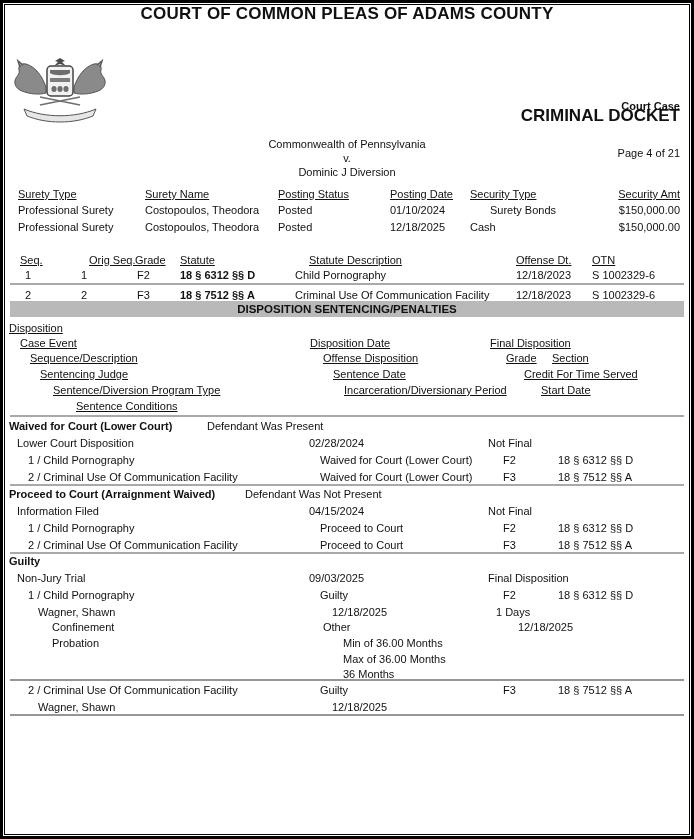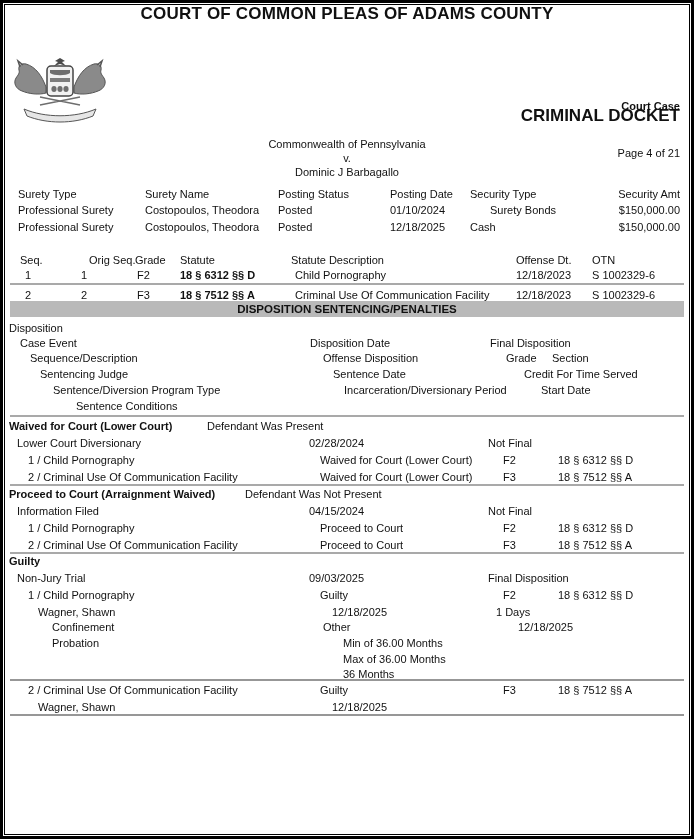--- a/index.html
+++ b/index.html
@@ -10,21 +10,21 @@
     border:3px solid #000;
     background:#fff;
     font-family:"Liberation Sans", sans-serif;
     color:#111;
     font-size:11px;
     overflow:hidden;
   }
   .inner-frame{position:absolute;inset:1px;border:1px solid #000;pointer-events:none;}
   .t{position:absolute;white-space:nowrap;line-height:13px;}
   .b{font-weight:bold;}
-  .u{}
+  .u{text-decoration:underline;}
   .ctr{left:0;width:100%;text-align:center;}
   .bar{
     position:absolute;left:7px;right:7px;height:16px;
     background:#b9b9b9;
     text-align:center;font-weight:bold;font-size:11.5px;line-height:16px;
   }
   .sep{position:absolute;left:7px;right:7px;height:2px;background:#a9a9a9;}
   .sep.dark{background:#979797;}
   .title{font-size:17px;font-weight:bold;letter-spacing:.2px;}
   .docket-num{font-size:12.5px;font-weight:bold;}
@@ -60,21 +60,21 @@
     <path d="M30 48 L70 40 M30 40 L70 48" stroke="#6e6e6e" stroke-width="1.5" fill="none"></path>
 
     <path d="M14 52 C35 61 65 61 86 52 L83 59 C63 67 37 67 17 59 Z" fill="#e6e6e6" stroke="#555" stroke-width="1"></path>
   </svg>
 
   <div class="t crim-docket" style="top:73px;right:11px">CRIMINAL DOCKET</div>
   <div class="t court-case" style="top:97px;right:11px">Court Case</div>
 
   <div class="t ctr" style="top:135px">Commonwealth of Pennsylvania</div>
   <div class="t ctr" style="top:149px">v.</div>
-  <div class="t ctr" style="top:163px">Dominic J Barbagallo</div>
+  <div class="t ctr" style="top:163px">Dominic J Diversion</div>
   <div class="t" style="top:144px;right:11px">Page 4 of 21</div>
 
   <div>
     <div class="t u" style="top:185px;left:15px">Surety Type</div>
     <div class="t u" style="top:185px;left:142px">Surety Name</div>
     <div class="t u" style="top:185px;left:275px">Posting Status</div>
     <div class="t u" style="top:185px;left:387px">Posting Date</div>
     <div class="t u" style="top:185px;left:467px">Security Type</div>
     <div class="t u" style="top:185px;right:11px">Security Amt</div>
 
@@ -94,21 +94,21 @@
       <div class="t" style="top:218px;left:467px">Cash</div>
       <div class="t" style="top:218px;right:11px">$150,000.00</div>
     </div>
   </div>
 
   <div>
     <div class="t u" style="top:251px;left:17px">Seq.</div>
     <div class="t u" style="top:251px;left:86px">Orig Seq.</div>
     <div class="t u" style="top:251px;left:132px">Grade</div>
     <div class="t u" style="top:251px;left:177px">Statute</div>
-    <div class="t u" style="top:251px;left:288px">Statute Description</div>
+    <div class="t u" style="top:251px;left:306px">Statute Description</div>
     <div class="t u" style="top:251px;left:513px">Offense Dt.</div>
     <div class="t u" style="top:251px;left:589px">OTN</div>
 
     <div>
       <div class="t" style="top:266px;left:22px">1</div>
       <div class="t" style="top:266px;left:78px">1</div>
       <div class="t" style="top:266px;left:134px">F2</div>
       <div class="t b" style="top:266px;left:177px">18 § 6312 §§ D</div>
       <div class="t" style="top:266px;left:292px">Child Pornography</div>
       <div class="t" style="top:266px;left:513px">12/18/2023</div>
@@ -144,21 +144,21 @@
     <div class="t u" style="top:381px;left:341px">Incarceration/Diversionary Period</div>
     <div class="t u" style="top:381px;left:538px">Start Date</div>
     <div class="t u" style="top:397px;left:73px">Sentence Conditions</div>
   </div>
 
   <div class="sep" style="top:412px"></div>
 
   <div>
     <div class="t b" style="top:417px;left:6px">Waived for Court (Lower Court)</div>
     <div class="t" style="top:417px;left:204px">Defendant Was Present</div>
-    <div class="t" style="top:434px;left:14px">Lower Court Diversionary</div>
+    <div class="t" style="top:434px;left:14px">Lower Court Disposition</div>
     <div class="t" style="top:434px;left:306px">02/28/2024</div>
     <div class="t" style="top:434px;left:485px">Not Final</div>
     <div class="t" style="top:451px;left:25px">1 / Child Pornography</div>
     <div class="t" style="top:451px;left:317px">Waived for Court (Lower Court)</div>
     <div class="t" style="top:451px;left:500px">F2</div>
     <div class="t" style="top:451px;left:555px">18 § 6312 §§ D</div>
     <div class="t" style="top:468px;left:25px">2 / Criminal Use Of Communication Facility</div>
     <div class="t" style="top:468px;left:317px">Waived for Court (Lower Court)</div>
     <div class="t" style="top:468px;left:500px">F3</div>
     <div class="t" style="top:468px;left:555px">18 § 7512 §§ A</div>

